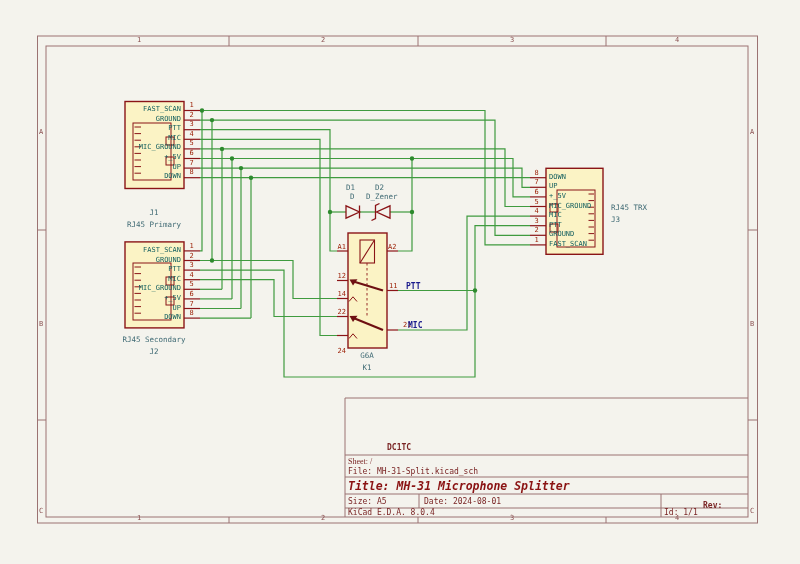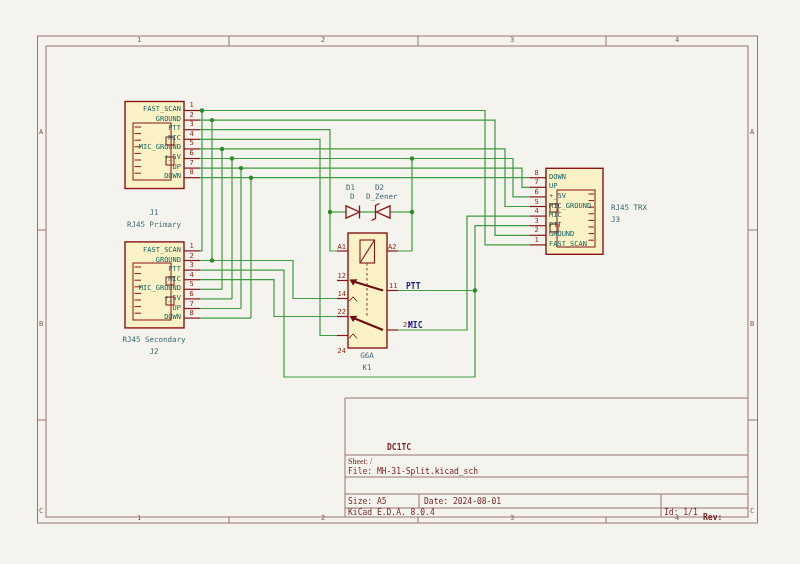--- a/index.html
+++ b/index.html
@@ -317,19 +317,20 @@
   <div class="t rpin" style="left:403px;top:322px;text-align:right;">21</div>
   <div class="t field ac" style="left:350px;top:351.5px;width:34px;">G6A</div>
   <div class="t field ac" style="left:350px;top:363.5px;width:34px;">K1</div>
 
   <div class="t netlbl" style="left:406px;top:282.5px;">PTT</div>
   <div class="t netlbl" style="left:408px;top:322px;">MIC</div>
 
   <div class="t tb tb-b" style="left:348px;top:444px;">DC1TC</div>
   <div class="t tb" style="left:348px;top:458px;font-family:Liberation Serif, serif;">Sheet: /</div>
   <div class="t tb" style="left:348px;top:467.5px;">File: MH-31-Split.kicad_sch</div>
+  <div class="t tb-title" style="left:348px;top:480.5px;">Title: MH-31 Microphone Splitter</div>
   <div class="t tb" style="left:348px;top:497.5px;">Size: A5</div>
   <div class="t tb" style="left:424px;top:497.5px;">Date: 2024-08-01</div>
-  <div class="t tb tb-b" style="left:664px;top:514px;">Rev:</div>
+  <div class="t tb tb-b" style="left:664px;top:502px;">Rev:</div>
   <div class="t tb" style="left:348px;top:509px;">KiCad E.D.A. 8.0.4</div>
   <div class="t tb" style="left:664px;top:509px;">Id: 1/1</div>
 
 </div>
 
 </body></html>

